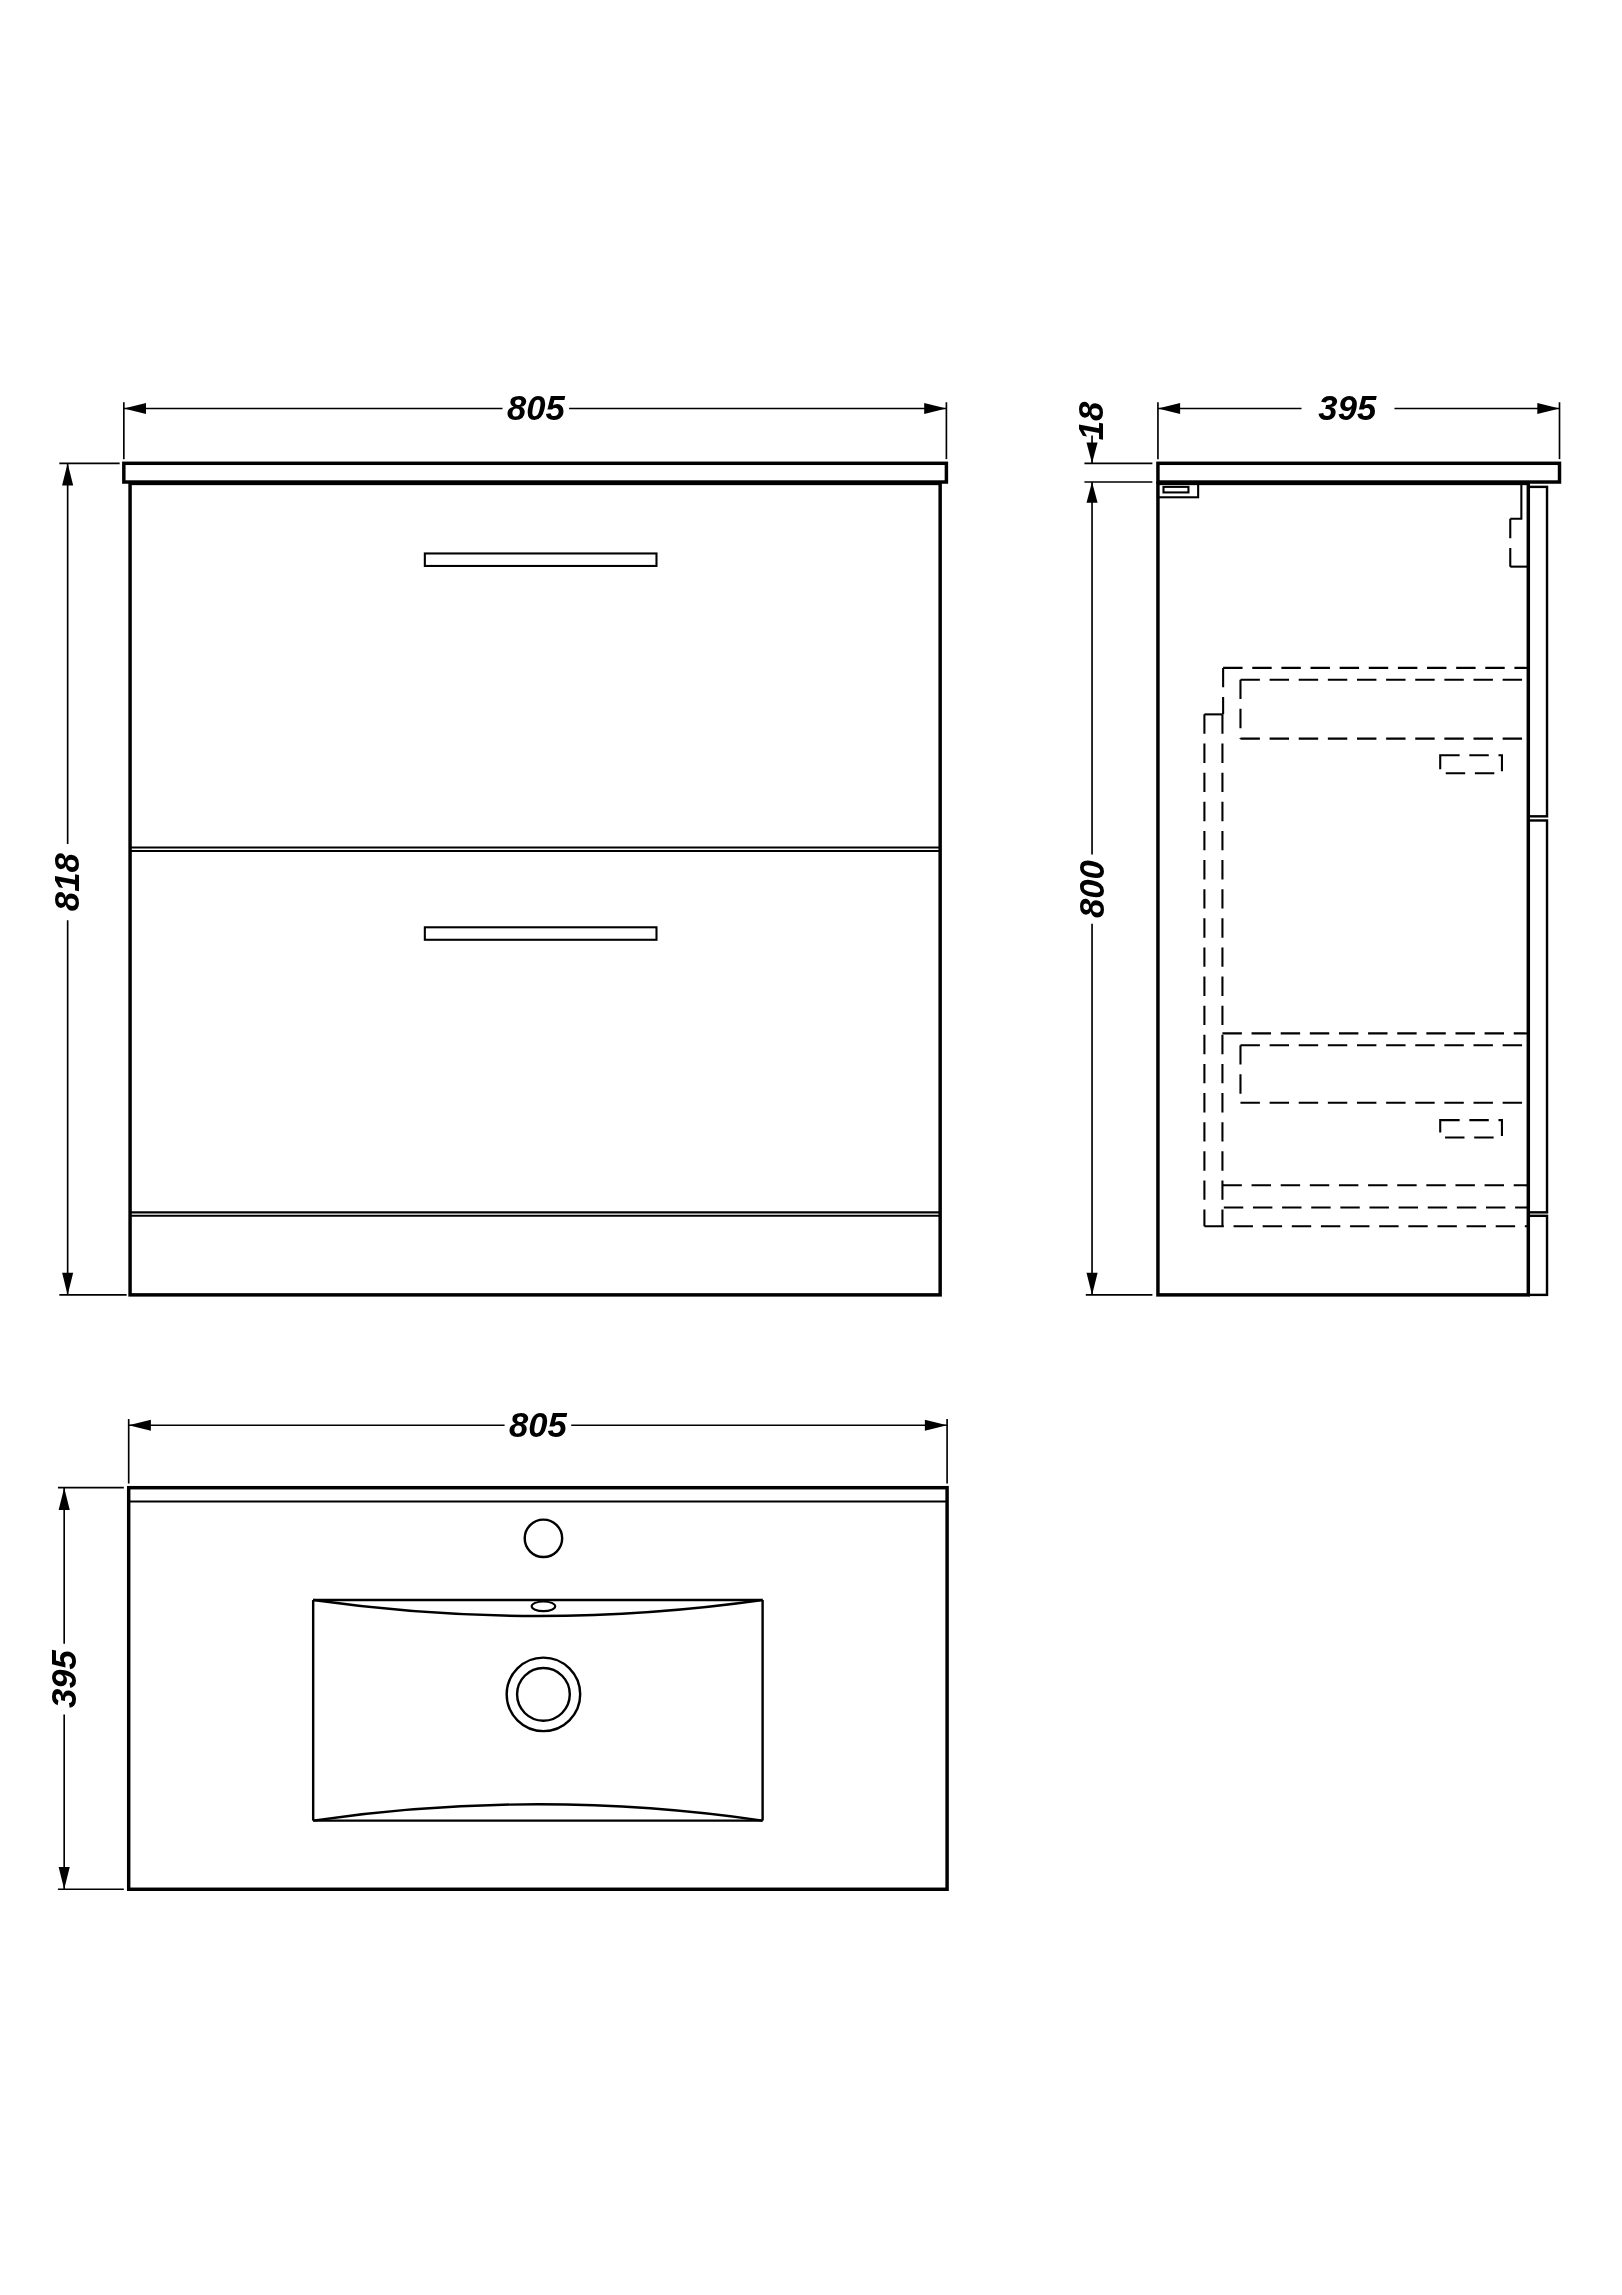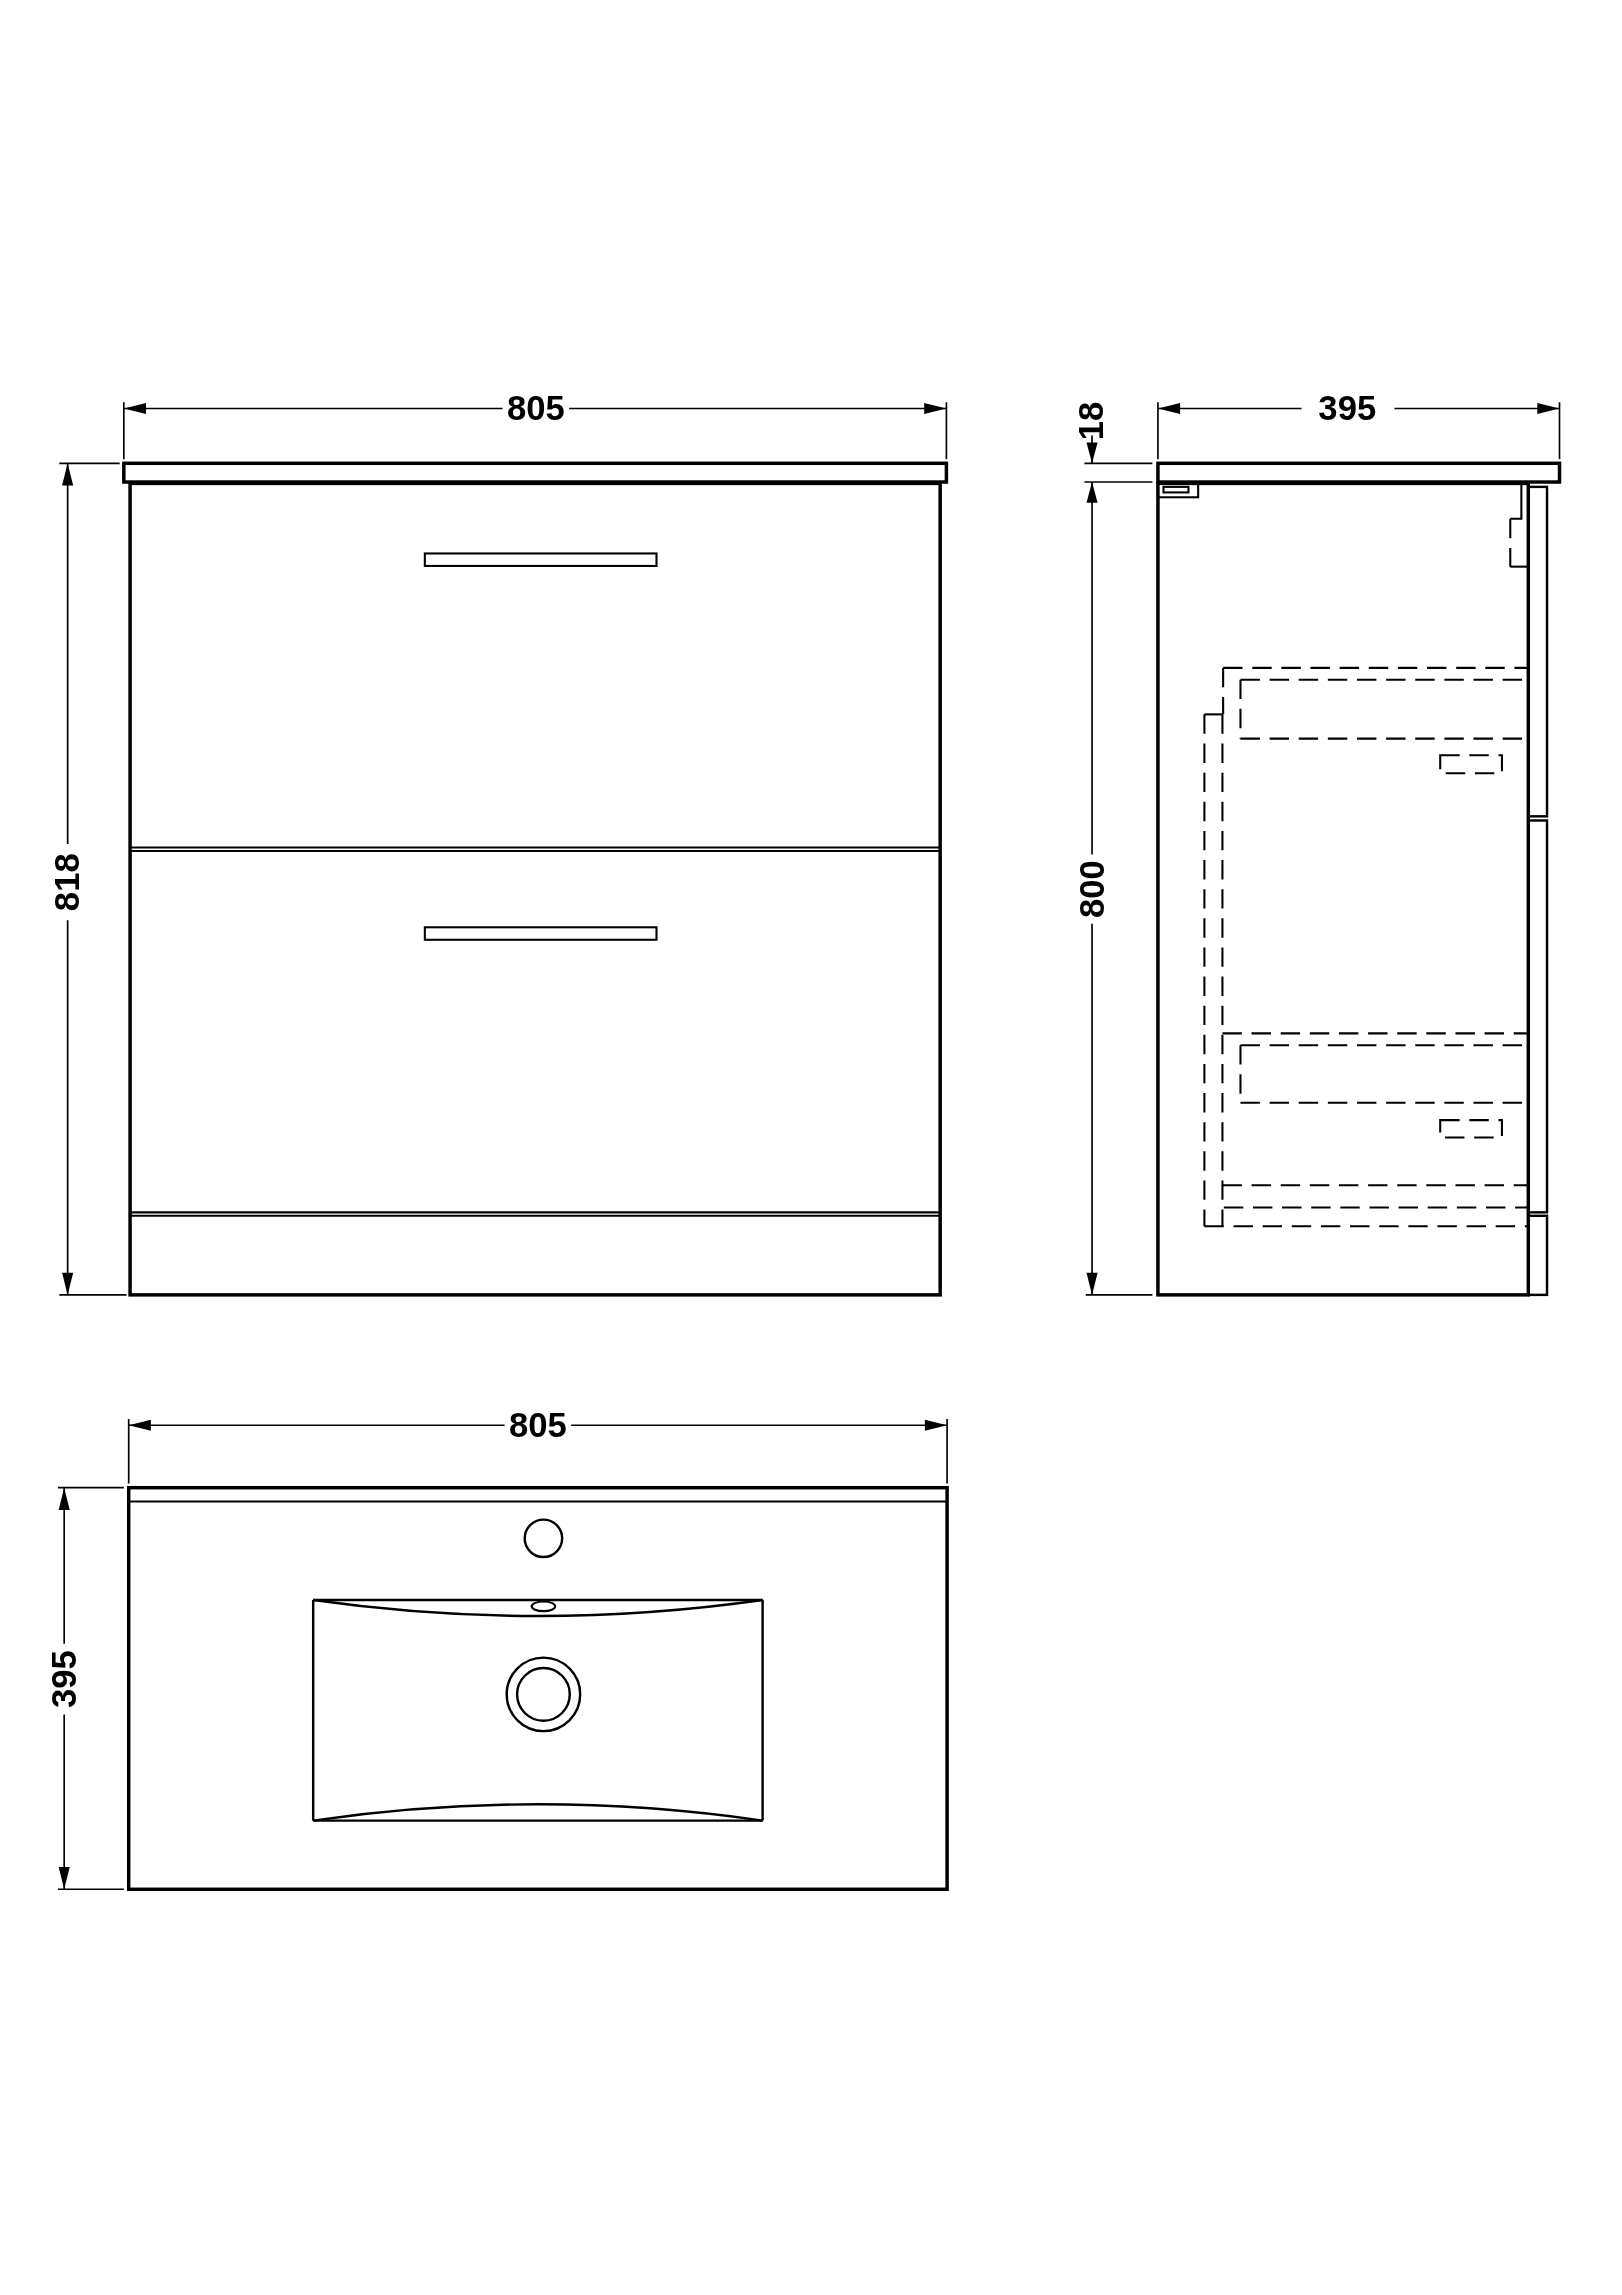--- a/index.html
+++ b/index.html
@@ -1,16 +1,16 @@
 <!DOCTYPE html>
 <html style="font-size:11px"><head>
 <meta charset="utf-8">
 <style>
   html,body{margin:0;padding:0;background:#ffffff;}
-  #sheet{position:relative;width:1623px;height:2295px;background:#ffffff;}
+  #sheet{position:relative;width:1623px;height:2295px;background:#ffffff;font-style:italic;}
   svg{position:absolute;left:0;top:0;}
   .outline{stroke:#000;fill:none;stroke-width:5;}
   .mid{stroke:#000;fill:none;stroke-width:3.5;}
   .thin{stroke:#000;fill:none;stroke-width:3;}
   .dimline{stroke:#000;fill:none;stroke-width:2.4;}
   .dashed{stroke:#000;fill:none;stroke-width:3;stroke-dasharray:28 14;}
   .arrow{fill:#000;stroke:none;}
   text.dim{font-family:"Liberation Sans","DejaVu Sans",sans-serif;font-weight:bold;font-size:50px;fill:#000;text-anchor:middle;}
 </style>
 </head>

